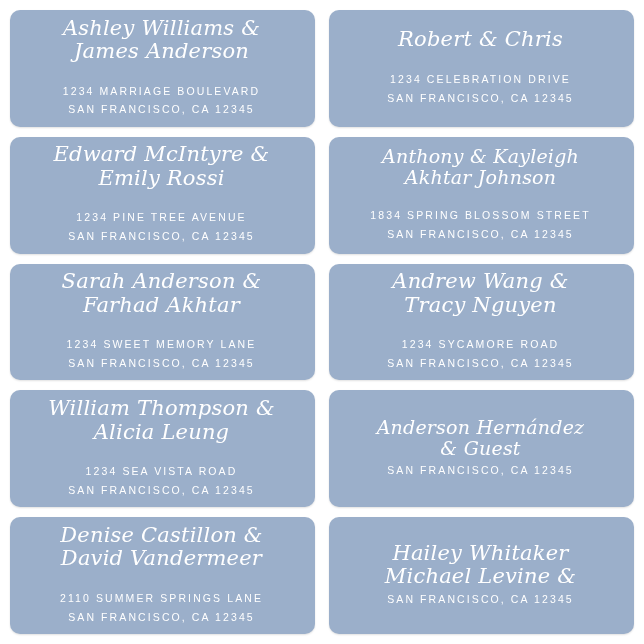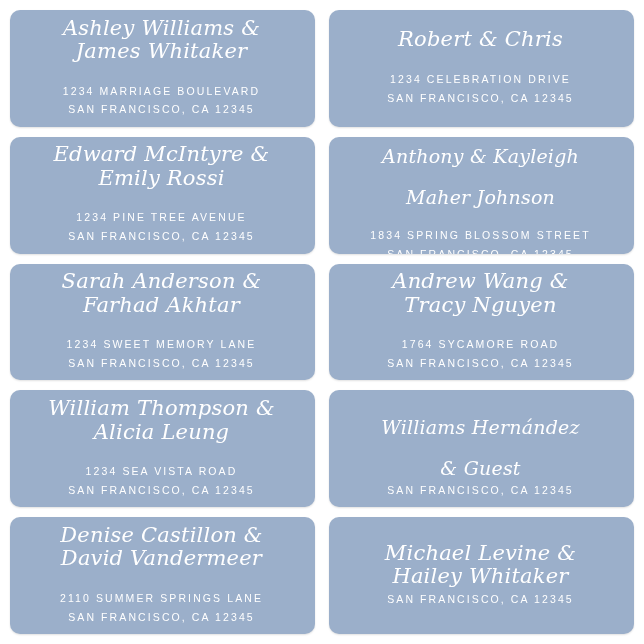--- a/index.html
+++ b/index.html
@@ -42,21 +42,20 @@
     font-style: italic;
     color: #ffffff;
     font-size: 21px;
     line-height: 1.12;
     text-align: center;
     white-space: nowrap;
     letter-spacing: 0.2px;
   }
   .name-line.small {
     font-size: 19px;
-    margin-top: 20px;
   }
   .addr-line {
     font-family: "Liberation Sans", sans-serif;
     color: #ffffff;
     font-size: 10.5px;
     letter-spacing: 2.1px;
     line-height: 1.5;
     text-align: center;
     white-space: nowrap;
     margin-top: 3px;
@@ -65,78 +64,78 @@
     margin-top: 20px;
   }
 </style>
 </head>
 <body>
 
 <div id="sheet">
 
   <div class="label">
     <div class="name-line">Ashley Williams &amp;</div>
-    <div class="name-line">James Whitaker</div>
+    <div class="name-line">James Anderson</div>
     <div class="addr-line first">1234 MARRIAGE BOULEVARD</div>
     <div class="addr-line">SAN FRANCISCO, CA 12345</div>
   </div>
 
   <div class="label">
     <div class="name-line">Robert &amp; Chris</div>
     <div class="addr-line first">1234 CELEBRATION DRIVE</div>
     <div class="addr-line">SAN FRANCISCO, CA 12345</div>
   </div>
 
   <div class="label">
     <div class="name-line">Edward McIntyre &amp;</div>
     <div class="name-line">Emily Rossi</div>
     <div class="addr-line first">1234 PINE TREE AVENUE</div>
     <div class="addr-line">SAN FRANCISCO, CA 12345</div>
   </div>
 
   <div class="label">
     <div class="name-line small">Anthony &amp; Kayleigh</div>
-    <div class="name-line small">Maher Johnson</div>
+    <div class="name-line small">Akhtar Johnson</div>
     <div class="addr-line first">1834 SPRING BLOSSOM STREET</div>
     <div class="addr-line">SAN FRANCISCO, CA 12345</div>
   </div>
 
   <div class="label">
     <div class="name-line">Sarah Anderson &amp;</div>
     <div class="name-line">Farhad Akhtar</div>
     <div class="addr-line first">1234 SWEET MEMORY LANE</div>
     <div class="addr-line">SAN FRANCISCO, CA 12345</div>
   </div>
 
   <div class="label">
     <div class="name-line">Andrew Wang &amp;</div>
     <div class="name-line">Tracy Nguyen</div>
-    <div class="addr-line first">1764 SYCAMORE ROAD</div>
+    <div class="addr-line first">1234 SYCAMORE ROAD</div>
     <div class="addr-line">SAN FRANCISCO, CA 12345</div>
   </div>
 
   <div class="label">
     <div class="name-line">William Thompson &amp;</div>
     <div class="name-line">Alicia Leung</div>
     <div class="addr-line first">1234 SEA VISTA ROAD</div>
     <div class="addr-line">SAN FRANCISCO, CA 12345</div>
   </div>
 
   <div class="label">
-    <div class="name-line small">Williams Hernández</div>
+    <div class="name-line small">Anderson Hernández</div>
     <div class="name-line small">&amp; Guest</div>
     <div class="addr-line">SAN FRANCISCO, CA 12345</div>
   </div>
 
   <div class="label">
     <div class="name-line">Denise Castillon &amp;</div>
     <div class="name-line">David Vandermeer</div>
     <div class="addr-line first">2110 SUMMER SPRINGS LANE</div>
     <div class="addr-line">SAN FRANCISCO, CA 12345</div>
   </div>
 
   <div class="label">
+    <div class="name-line">Hailey Whitaker</div>
     <div class="name-line">Michael Levine &amp;</div>
-    <div class="name-line">Hailey Whitaker</div>
     <div class="addr-line">SAN FRANCISCO, CA 12345</div>
   </div>
 
 </div>
 
 </body></html>

